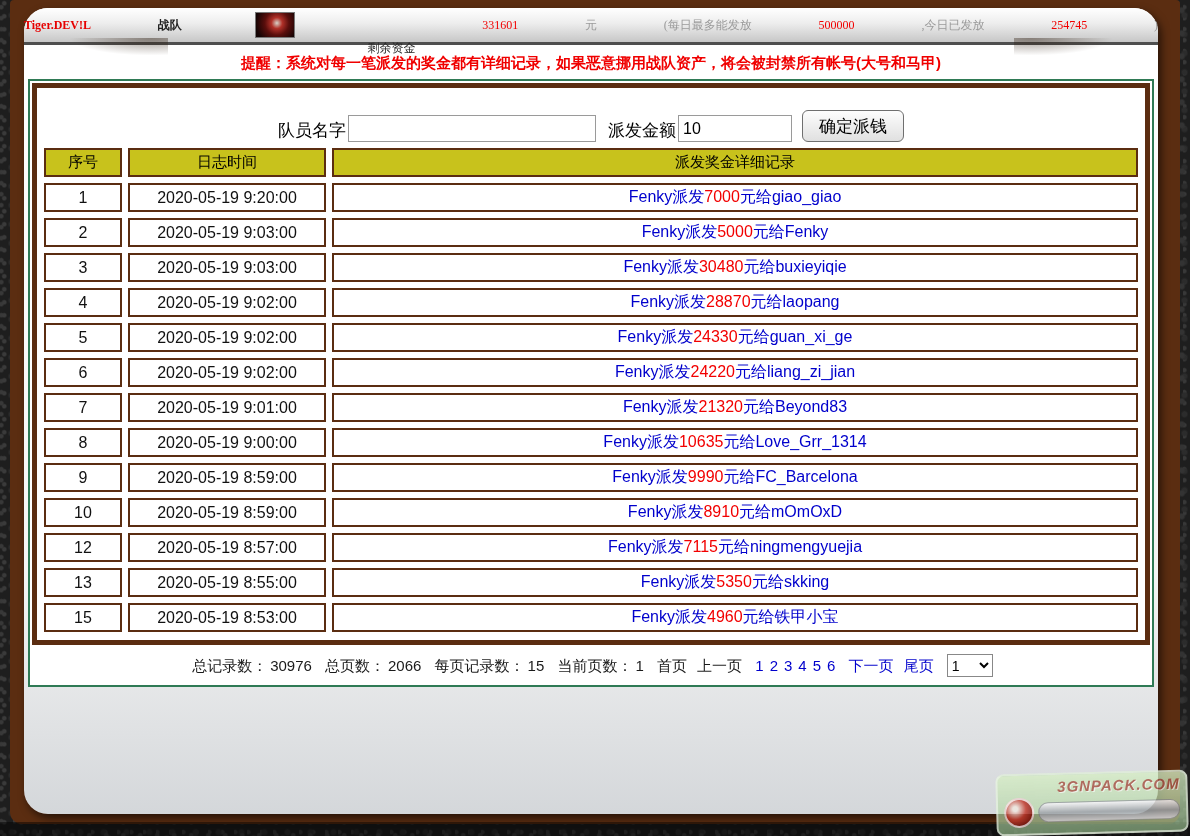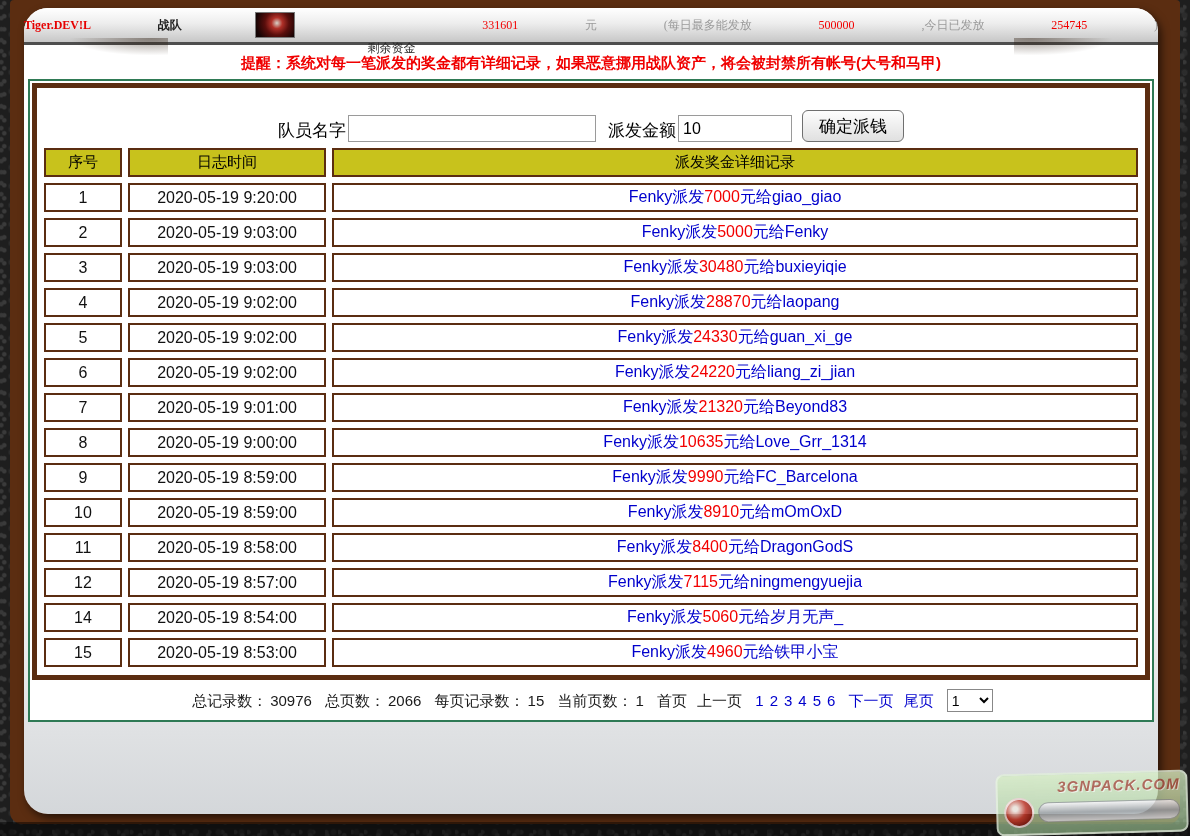--- a/index.html
+++ b/index.html
@@ -251,44 +251,37 @@
   </tr>
 
   <tr>
     <td>10</td>
     <td>2020-05-19 8:59:00</td>
     <td>
       <span class="detail-blue">Fenky派发</span><span class="detail-red">8910</span><span class="detail-blue">元给mOmOxD</span>
     </td>
   </tr>
 
-  <tr>
-    <td>11</td>
-    <td>2020-05-19 8:58:00</td>
-    <td>
-      <span class="detail-blue">Fenky派发</span><span class="detail-red">8400</span><span class="detail-blue">元给DragonGodS</span>
-    </td>
-  </tr>
 
   <tr>
     <td>12</td>
     <td>2020-05-19 8:57:00</td>
     <td>
       <span class="detail-blue">Fenky派发</span><span class="detail-red">7115</span><span class="detail-blue">元给ningmengyuejia</span>
     </td>
   </tr>
 
-
-  <tr>
-    <td>14</td>
-    <td>2020-05-19 8:54:00</td>
-    <td>
-      <span class="detail-blue">Fenky派发</span><span class="detail-red">5060</span><span class="detail-blue">元给岁月无声_</span>
-    </td>
-  </tr>
+  <tr>
+    <td>13</td>
+    <td>2020-05-19 8:55:00</td>
+    <td>
+      <span class="detail-blue">Fenky派发</span><span class="detail-red">5350</span><span class="detail-blue">元给skking</span>
+    </td>
+  </tr>
+
 
   <tr>
     <td>15</td>
     <td>2020-05-19 8:53:00</td>
     <td>
       <span class="detail-blue">Fenky派发</span><span class="detail-red">4960</span><span class="detail-blue">元给铁甲小宝</span>
     </td>
   </tr>
 </tbody>
       </table>

